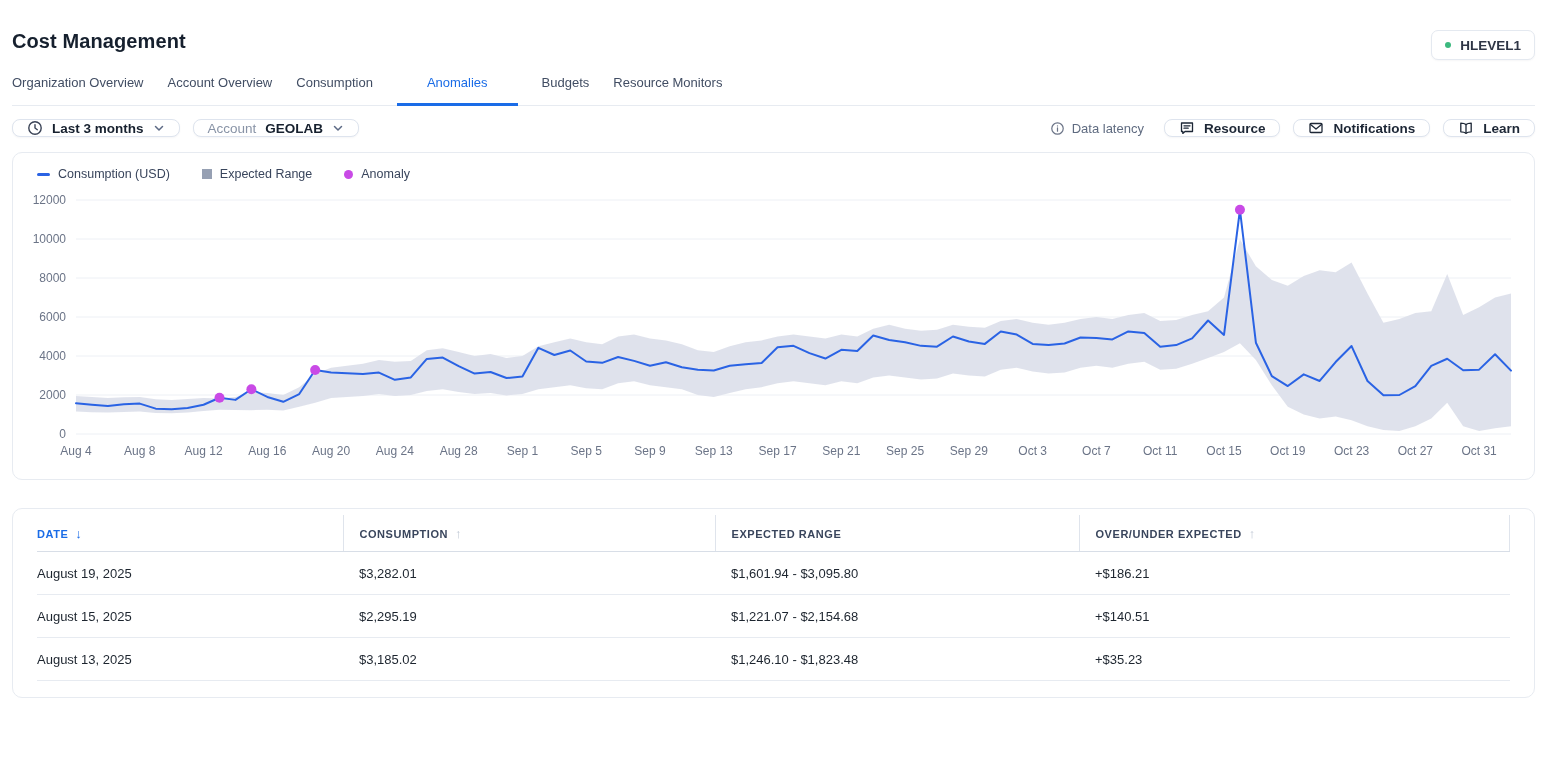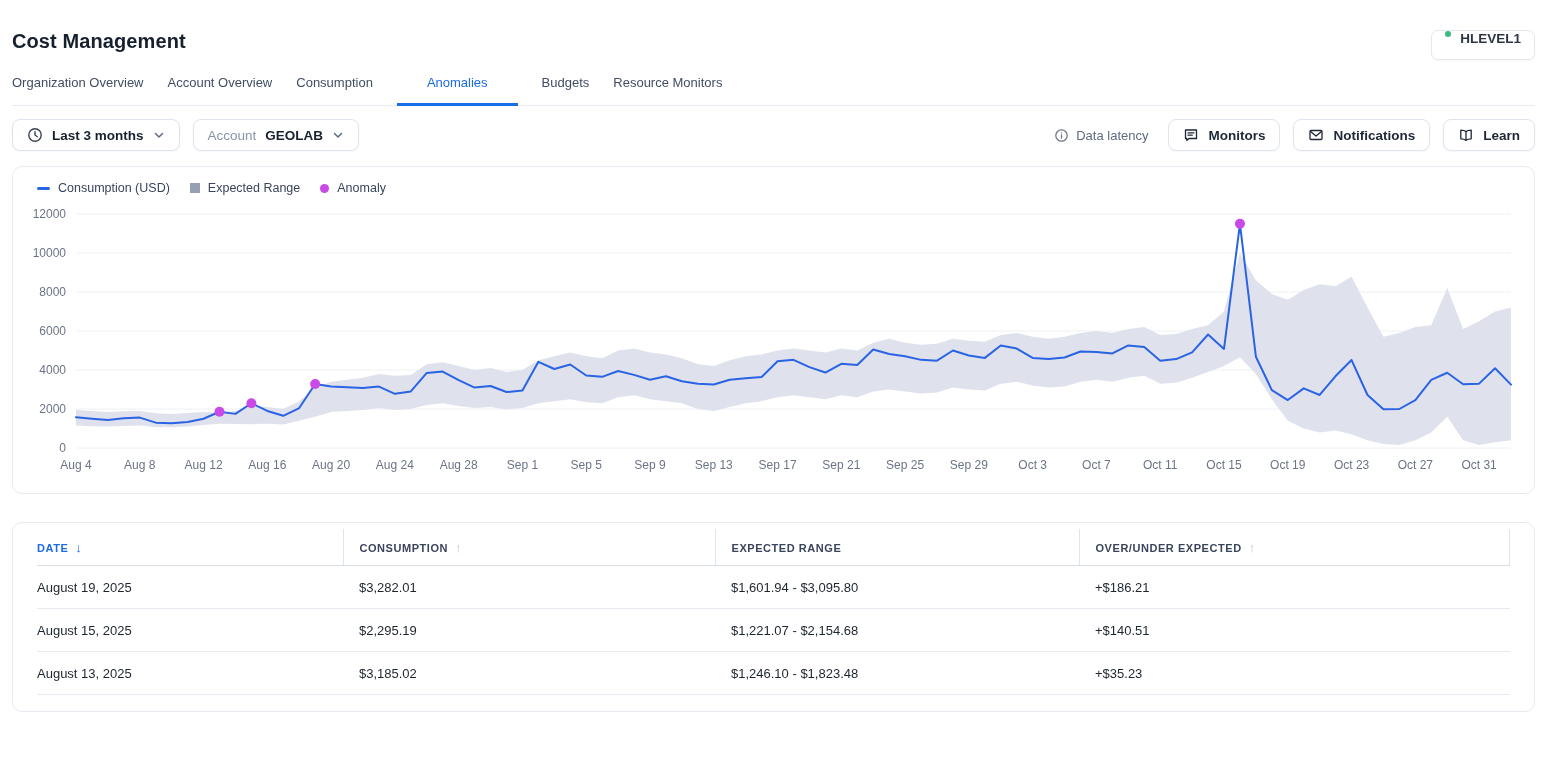--- a/index.html
+++ b/index.html
@@ -3,47 +3,47 @@
 <meta charset="utf-8">
 <style>
   * { margin:0; padding:0; box-sizing:border-box; }
   html,body { width:1547px; height:758px; background:#ffffff; overflow:hidden;
     font-family:"Liberation Sans","DejaVu Sans",sans-serif; color:#1D252F; }
   .page { padding:0 12px; }
 
   
   .topbar { display:flex; justify-content:space-between; align-items:flex-start; padding-top:30px; }
   .page-title { font-size:20px; font-weight:700; color:#16202E; letter-spacing:.1px; }
-  .account-badge { display:inline-flex; gap:9px; height:30px; padding:0 13px;
+  .account-badge { display:inline-flex; align-items:center; gap:9px; height:30px; padding:0 13px;
     border:1px solid #E4E9F0; border-radius:7px; background:#fff; font-size:13.5px; font-weight:600;
     color:#2E3545; box-shadow:0 1px 2px rgba(20,30,50,.04); cursor:pointer; }
   .status-dot { width:6px; height:6px; border-radius:50%; background:#3CB97F; }
 
   
   .tabs { display:flex; align-items:flex-end; gap:24px; border-bottom:1px solid #E7EBF1; margin-top:9px; padding-left:0; }
   .tab { font-size:13px; font-weight:400; color:#414D63; padding:6px 0 13px; border-bottom:3px solid transparent;
     margin-bottom:-1px; cursor:pointer; white-space:nowrap; }
   .tab.active { color:#1A6CE7; padding-left:30px; padding-right:30px; border-bottom-color:#1A6CE7; }
 
   
   .filter-row { display:flex; justify-content:space-between; align-items:center; margin-top:13px; }
   .filter-left, .filter-right { display:flex; align-items:center; gap:13px; }
-  .btn { display:inline-flex; align-items:center; gap:9px; height:32px; padding:0 14px;
+  .btn { display:inline-flex; align-items:center; gap:9px; height:18px; padding:0 14px;
     border:1px solid #DEE4EE; border-radius:8px; background:#fff; font-size:13.5px; color:#1D2736;
     box-shadow:0 1px 2px rgba(20,30,50,.04); cursor:pointer; }
   .btn .strong { font-weight:700; color:#16202E; }
   .btn .muted { color:#8893A6; }
   .btn svg { flex:0 0 auto; }
   .toolbar-btn { font-weight:600; }
   .latency { display:inline-flex; align-items:center; gap:7px; font-size:13px; color:#5F6B80; cursor:pointer; margin-right:7px; }
 
   
   .card { border:1px solid #E7EBF1; border-radius:10px; background:#fff; }
   .chart-card { margin-top:15px; padding:12px 0 4px; }
-  .legend { display:flex; align-items:flex-end; gap:20px; margin:2px 0 4px 24px; }
+  .legend { display:flex; align-items:flex-end; gap:32px; margin:2px 0 4px 24px; }
   .legend-item { display:inline-flex; align-items:center; gap:8px; font-size:12.5px; color:#39455C; }
   .marker-line { width:13px; height:3px; border-radius:2px; background:#2A63E4; }
   .marker-square { width:10px; height:10px; background:#96A0B3; }
   .marker-dot { width:9px; height:9px; border-radius:50%; background:#C94AE6; }
   .chart-wrap { width:100%; }
   svg.chart text { font-family:"Liberation Sans","DejaVu Sans",sans-serif; font-size:12px; }
 
   
   .table-card { margin-top:28px; padding:6px 24px 16px; }
   table { width:100%; border-collapse:collapse; table-layout:fixed; }
@@ -107,21 +107,21 @@
             <path d="M8 7.4v3.5"></path>
             <path d="M8 5.1v.1"></path>
           </svg>
         <span>Data latency</span>
       </span>
       <button class="btn toolbar-btn">
         <svg width="16" height="16" viewBox="0 0 16 16" fill="none" stroke="#1D2736" stroke-width="1.3" stroke-linecap="round" stroke-linejoin="round">
             <path d="M2.5 3h11v8.5H6L3.8 13.4v-1.9H2.5z"></path>
             <path d="M5 5.8h6M5 8.2h4.2"></path>
           </svg>
-        <span>Monitors</span>
+        <span>Resource</span>
       </button>
       <button class="btn toolbar-btn">
         <svg width="16" height="16" viewBox="0 0 16 16" fill="none" stroke="#1D2736" stroke-width="1.3" stroke-linecap="round" stroke-linejoin="round">
             <rect x="2" y="3.5" width="12" height="9" rx="1"></rect>
             <path d="M2.5 4.5L8 9l5.5-4.5"></path>
           </svg>
         <span>Notifications</span>
       </button>
       <button class="btn toolbar-btn">
         <svg width="16" height="16" viewBox="0 0 16 16" fill="none" stroke="#1D2736" stroke-width="1.3" stroke-linecap="round" stroke-linejoin="round">

